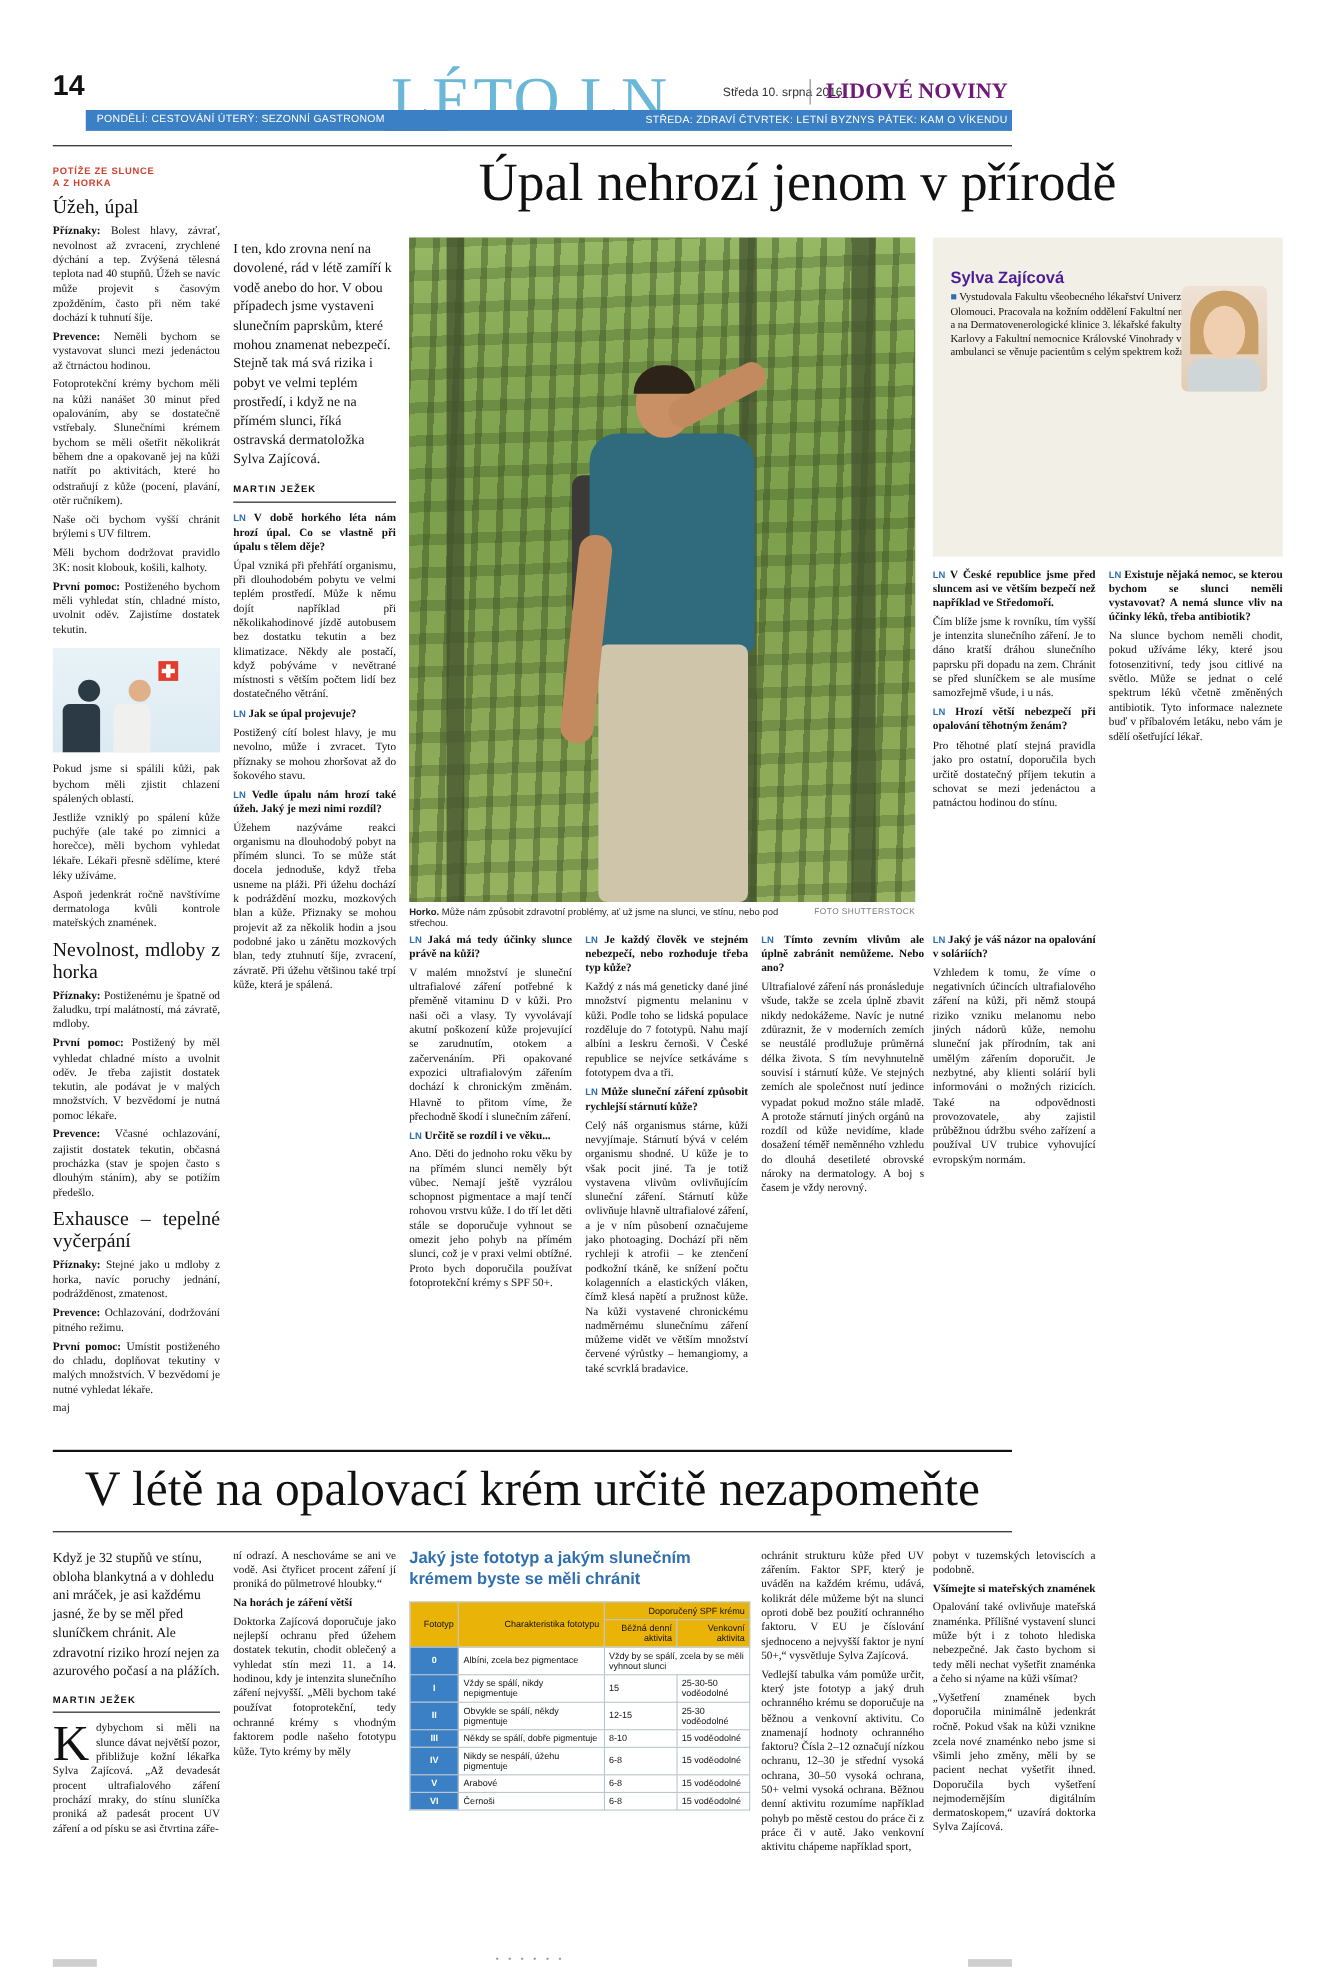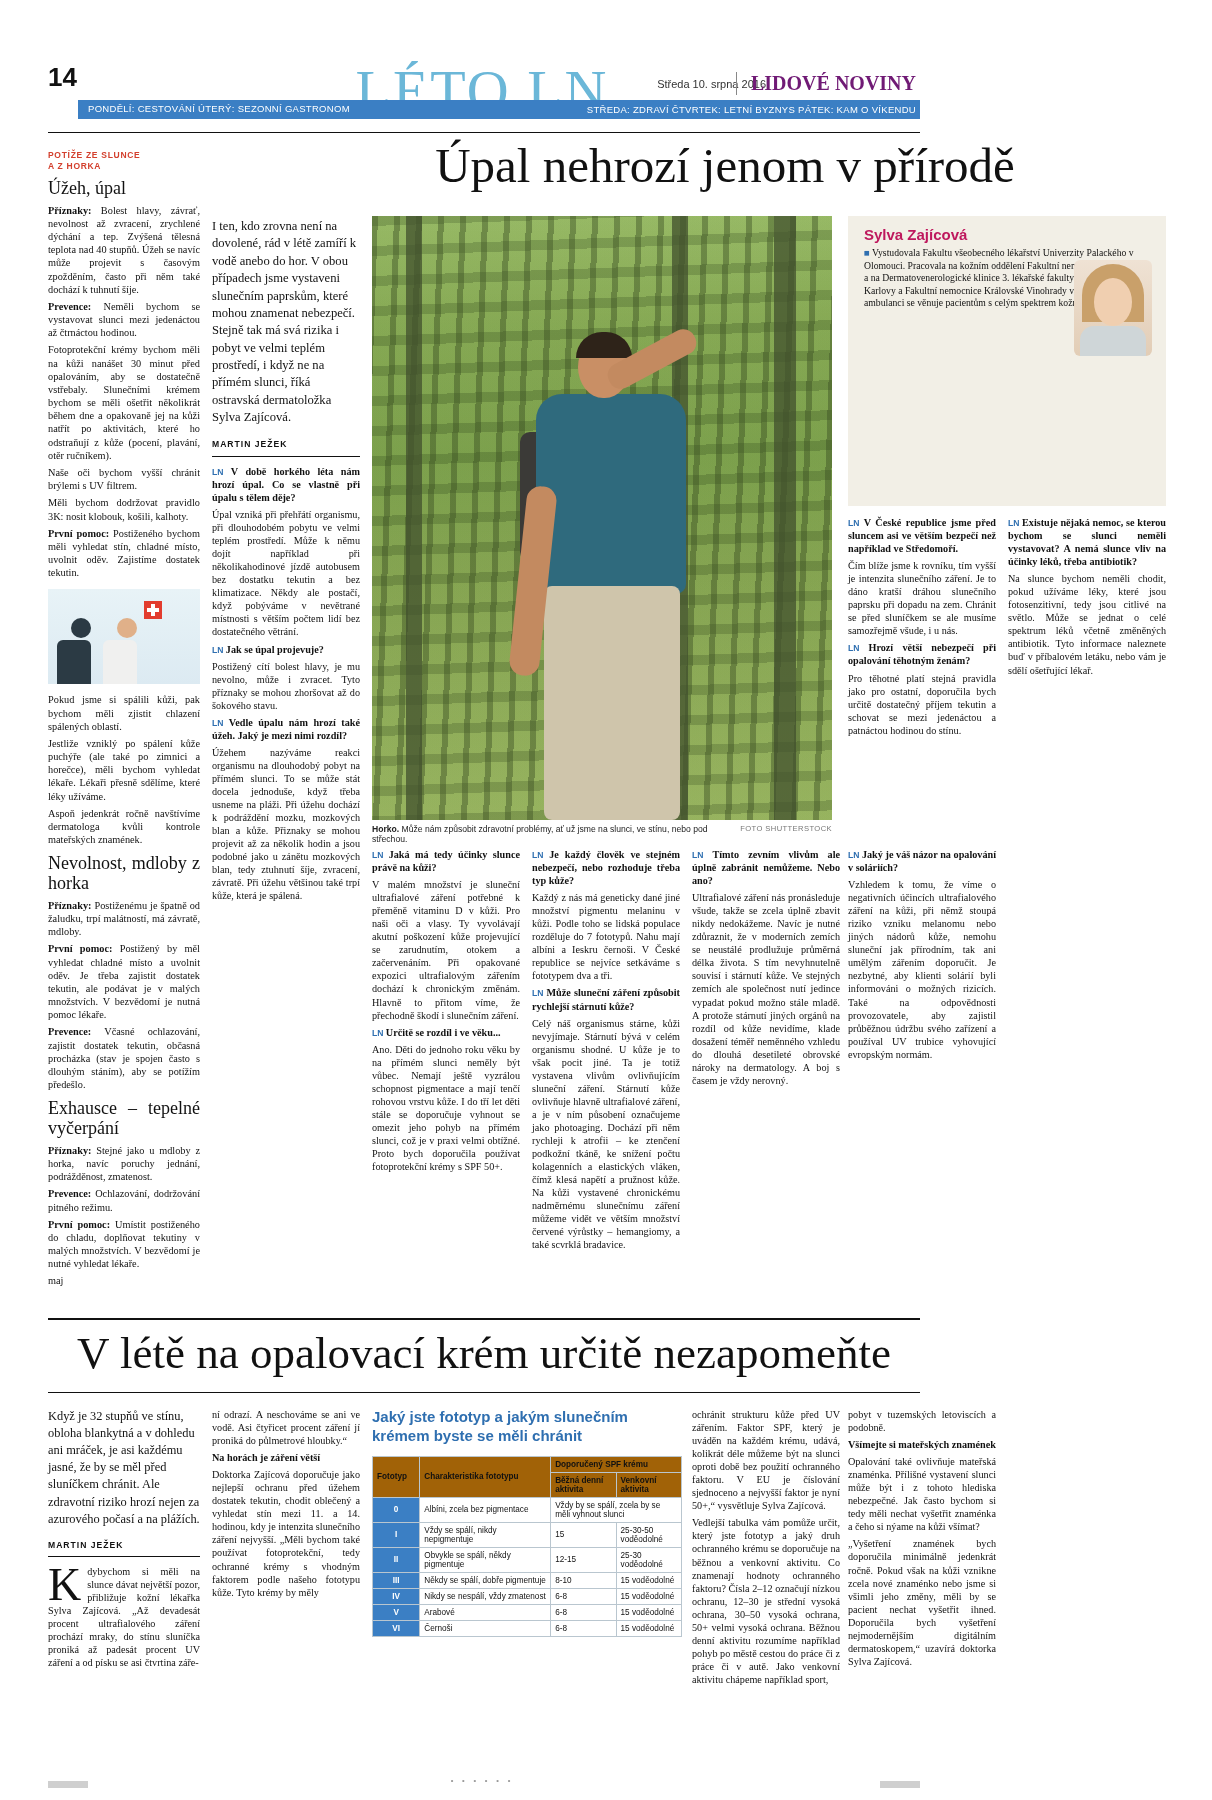--- a/index.html
+++ b/index.html
@@ -152,23 +152,23 @@
     font-size:10.2px; line-height:1.28; text-align:justify;
   }
   .col4 p, .col5 p, .col6 p { margin:0 0 4px 0; }
 
   
   .profile {
     position:absolute; left:848px; top:216px; width:318px; height:290px;
     background:#f2efe6;
   }
   .profile h3 {
-    margin:0; padding:10px 16px 4px 16px;
-    font-family:"Liberation Sans", sans-serif;
-    font-size:15px; color:#be185d; font-weight:bold;
+    margin:0; padding:28px 16px 4px 16px;
+    font-family:"Liberation Sans", sans-serif;
+    font-size:15px; color:#4c1d95; font-weight:bold;
   }
   .profile .bio {
     padding:0 16px; font-size:9.7px; line-height:1.3; text-align:left;
   }
   .profile .bio .bullet { color:#2f6fb0; }
   .portrait {
     position:absolute; right:14px; top:44px; width:78px; height:96px;
     background:linear-gradient(#efe2d4,#e2cdb6); border-radius:6px; overflow:hidden;
   }
   .portrait .p-hair { position:absolute; left:8px; top:4px; width:62px; height:58px; border-radius:31px 31px 0 0; background:#c9a06a; }
@@ -225,21 +225,21 @@
     margin-bottom:10px;
   }
   table.fototyp {
     width:310px; border-collapse:collapse;
     font-family:"Liberation Sans", sans-serif; font-size:8.2px;
   }
   table.fototyp th, table.fototyp td {
     border:1px solid #b9c6cf; padding:3px 4px; vertical-align:middle;
   }
   table.fototyp th {
-    background:#a16207; font-weight:bold; font-size:8.2px; text-align:left;
+    background:#eab308; font-weight:normal; font-size:8.2px; text-align:right;
   }
   table.fototyp td.ft { background:#3b7fc4; color:#fff; font-weight:bold; width:26px; text-align:center; }
   table.fototyp td.charakter { width:108px; }
   table.fototyp td.spf { width:54px; text-align:left; }
 
   .bigspan { text-align:center; }
 
   .footer-dots {
     position:absolute; bottom:14px; left:0; right:0; text-align:center;
     font-size:9px; color:#999; letter-spacing:3px;
@@ -443,21 +443,21 @@
             <td class="spf">25-30 voděodolné</td>
           </tr>
           <tr>
             <td class="ft">III</td>
             <td class="charakter">Někdy se spálí, dobře pigmentuje</td>
             <td class="spf">8-10</td>
             <td class="spf">15 voděodolné</td>
           </tr>
           <tr>
             <td class="ft">IV</td>
-            <td class="charakter">Nikdy se nespálí, vždy zmatenost</td>
+            <td class="charakter">Nikdy se nespálí, úžehu pigmentuje</td>
             <td class="spf">6-8</td>
             <td class="spf">15 voděodolné</td>
           </tr>
           <tr>
             <td class="ft">V</td>
             <td class="charakter">Arabové</td>
             <td class="spf">6-8</td>
             <td class="spf">15 voděodolné</td>
           </tr>
           <tr>

